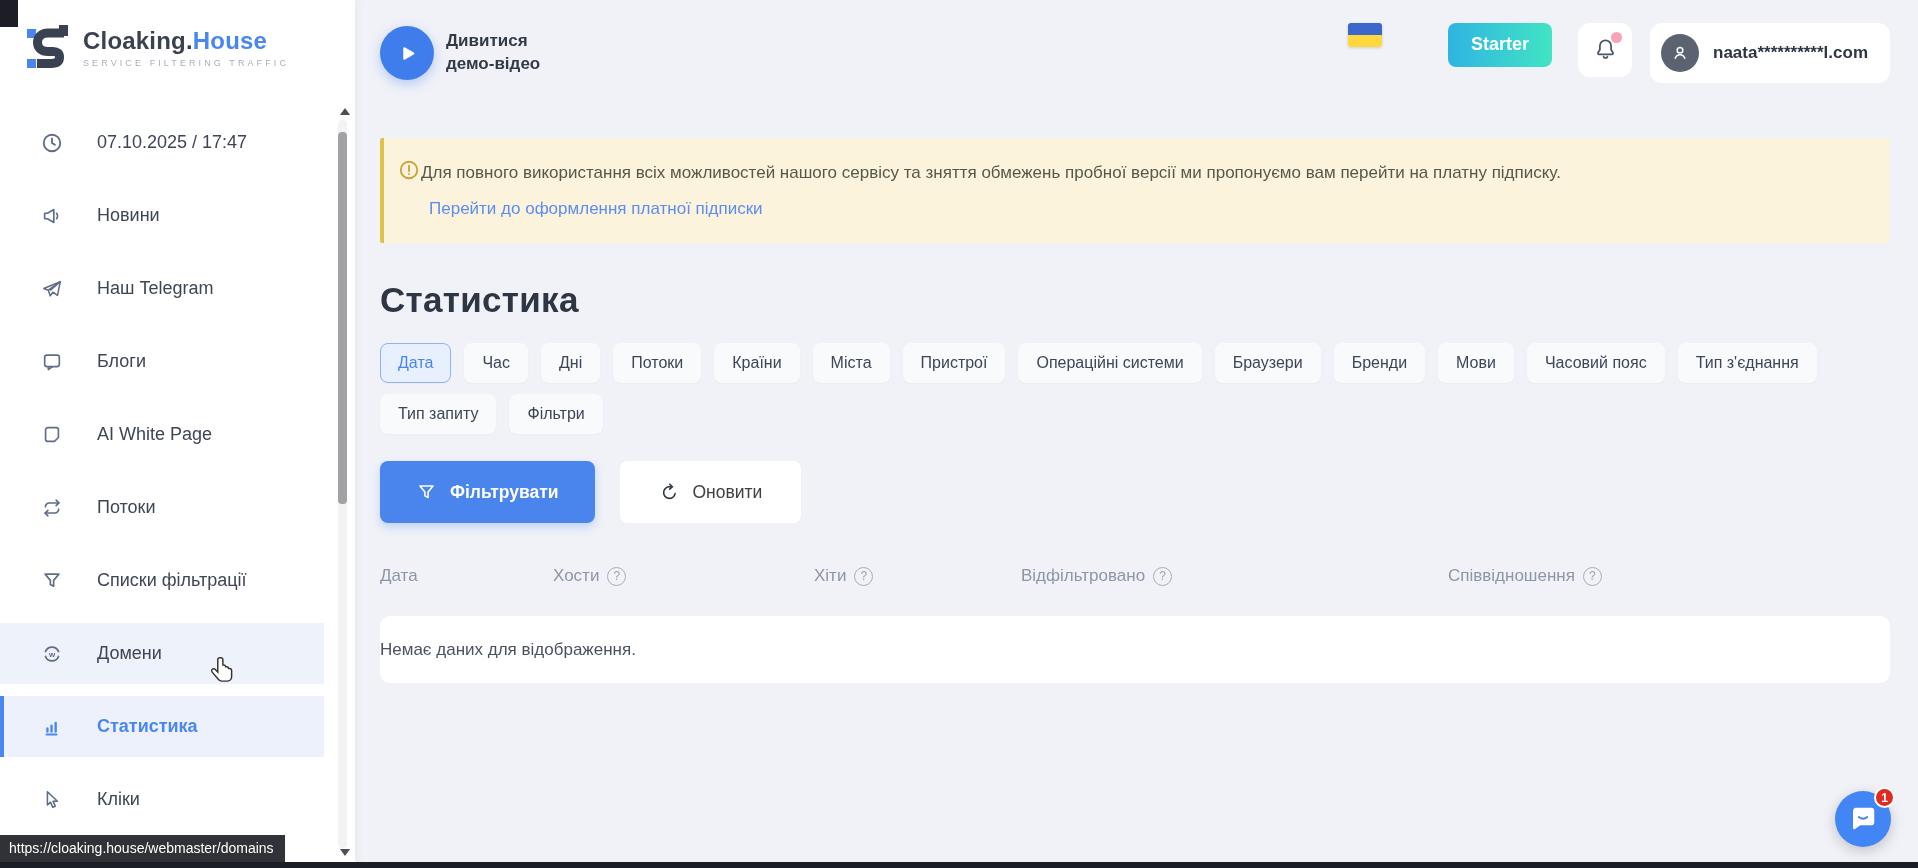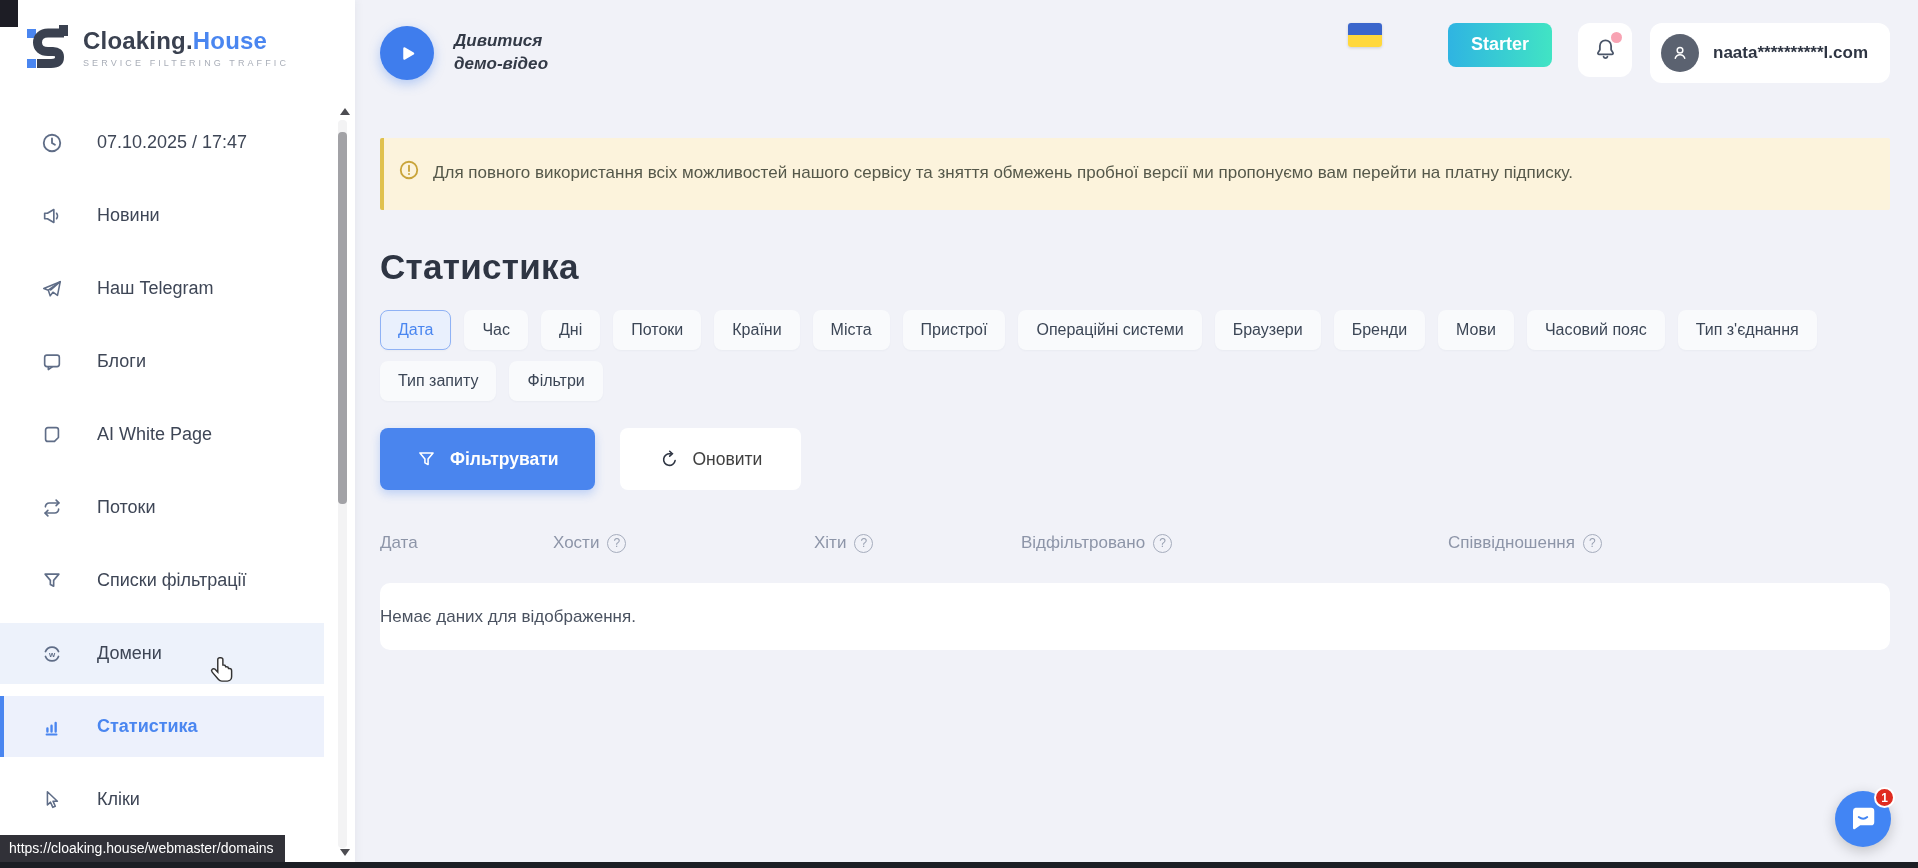--- a/index.html
+++ b/index.html
@@ -32,34 +32,34 @@
   .sb-track{position:absolute; left:338px; top:120px; width:9px; height:728px; background:#f3f3f4; border-radius:4px;}
   .sb-thumb{position:absolute; left:338px; top:132px; width:9px; height:372px; background:#a2a2a6; border-radius:4px;}
   .sb-arrow{position:absolute; left:340px; width:0; height:0; border-left:5px solid transparent; border-right:5px solid transparent;}
   .sb-arrow.up{top:108px; border-bottom:7px solid #4d4d52;}
   .sb-arrow.down{top:849px; border-top:7px solid #4d4d52;}
 
   
   .main{position:absolute; left:355px; top:0; width:1563px; height:868px;}
   .topbar{height:105px; display:flex; align-items:center; padding:0 28px 0 25px;}
   .play-btn{width:54px; height:54px; border-radius:50%; background:#3f7ded; display:flex; align-items:center; justify-content:center; cursor:pointer; box-shadow:0 4px 12px rgba(63,125,237,.35);}
-  .demo-label{margin-left:20px; font-size:17px; font-weight:700; line-height:1.3; color:#333a47; cursor:pointer;font-style:italic;}
+  .demo-label{margin-left:12px; font-size:17px; font-weight:700; line-height:1.3; color:#333a47; cursor:pointer;}
   .top-right{margin-left:auto; display:flex; }
   .flag{width:34px; height:24px; border-radius:3px; overflow:hidden; margin-right:66px; cursor:pointer; box-shadow:0 1px 3px rgba(0,0,0,.15);}
   .flag .b{height:12px; background:var(--flag-blue);}
   .flag .y{height:12px; background:var(--flag-yellow);}
   .plan-btn{height:44px; padding:0 23px; border:none; border-radius:8px; background:linear-gradient(90deg,var(--plan-grad-1),var(--plan-grad-2)); color:#fff; font-size:18px; font-weight:700; font-family:inherit; cursor:pointer; margin-right:26px;}
   .bell-wrap{width:54px; height:54px; background:#fff; border-radius:12px; display:flex; align-items:center; justify-content:center; position:relative; cursor:pointer; margin-right:18px;}
   .bell-dot{position:absolute; top:9px; right:10px; width:11px; height:11px; border-radius:50%; background:#f8a3b3;}
   .user-chip{height:60px; background:#fff; border-radius:12px; display:flex; align-items:center; gap:14px; padding:0 22px 0 11px; cursor:pointer;}
   .avatar{width:38px; height:38px; border-radius:50%; background:#5b6270; display:flex; align-items:center; justify-content:center;}
   .user-email{font-size:17px; font-weight:700; color:#2e3543;}
 
   .banner{margin:33px 28px 0 25px; background:var(--banner-bg); border-left:4px solid var(--banner-border); border-radius:2px; padding:21px 30px 24px 14px;}
-  .banner-row{display:flex; gap:13px;}
+  .banner-row{display:flex; gap:1px;}
   .banner-text{font-size:17px; line-height:27px; color:var(--banner-text); max-width:1410px;}
   .banner-link{display:inline-block; margin:13px 0 0 31px; font-size:17px; color:var(--link); text-decoration:none; cursor:pointer;}
 
   .page-title{margin:37px 0 0 25px; font-size:35px; font-weight:700; color:#2e3543; letter-spacing:.3px;}
 
   .chips{display:flex; flex-wrap:wrap; gap:11px 13px; margin:23px 28px 0 25px;}
   .chip{height:40px; padding:0 17px; border:1px solid transparent; border-radius:8px; background:#f9fafc; color:#3c4656; font-size:16px; font-family:inherit; cursor:pointer; box-shadow:0 1px 2px rgba(60,70,100,.04);}
   .chip.active{background:#e9f0fd; border-color:#8fb2f5; color:var(--accent);}
 
   .actions{display:flex; gap:25px; margin:27px 0 0 25px;}
@@ -249,20 +249,21 @@
 
   <div class="banner">
     <div class="banner-row">
       <svg width="22" height="22" viewBox="0 0 24 24">
           <circle cx="12" cy="12" r="9" fill="none" stroke="#c9a43a" stroke-width="2"></circle>
           <path d="M12 7.2v6" stroke="#c9a43a" stroke-width="2" stroke-linecap="round"></path>
           <circle cx="12" cy="16.4" r="1.1" fill="#c9a43a"></circle>
         </svg>
       <div class="banner-text">Для повного використання всіх можливостей нашого сервісу та зняття обмежень пробної версії ми пропонуємо вам перейти на платну підписку.</div>
     </div>
+    <a class="banner-link">Перейти до оформлення платної підписки</a>
   </div>
 
   <h1 class="page-title">Статистика</h1>
 
   <div class="chips">
     <button class="chip active">Дата</button>
     <button class="chip">Час</button>
     <button class="chip">Дні</button>
     <button class="chip">Потоки</button>
     <button class="chip">Країни</button>

